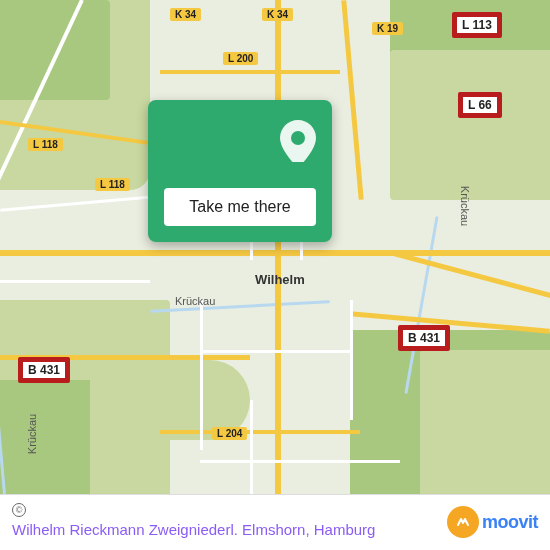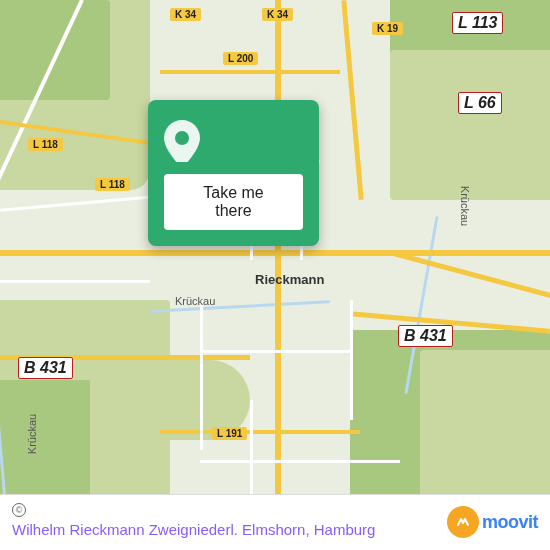--- a/index.html
+++ b/index.html
@@ -111,29 +111,30 @@
       font-weight: bold;
       color: #3b82f6;
       letter-spacing: -0.5px;
     }
 
     
     #location-card {
       position: absolute;
       top: 100px;
       left: 148px;
-      width: 171px;
+      width: 184px;
       background: #2eaa6e;
       border-radius: 8px;
       padding: 20px 16px 16px;
       z-index: 20;
       display: flex;
       flex-direction: column;
-      align-items: flex-start;
+      align-items: flex-end;
       box-shadow: 0 4px 12px rgba(0,0,0,0.3);
+      gap: 14px;
     }
 
     
     .map-pin {
       width: 36px;
       height: 42px;
       margin-bottom: 12px;
     }
 
     #take-me-button {
@@ -165,26 +166,25 @@
       font-size: 10px;
       font-weight: bold;
       padding: 1px 5px;
       border-radius: 2px;
     }
 
     .road-label-white {
       position: absolute;
       background: #fff;
       color: #222;
-      font-size: 16px;
+      font-size: 12px;
       font-weight: bold;
       padding: 1px 5px;
       border-radius: 2px;
-      border: 1px solid #b91c1c;
-      font-style: italic;
+      border: 5px solid #b91c1c;
     }
 
     .copyright-icon {
       width: 14px;
       height: 14px;
       border: 1px solid #666;
       border-radius: 50%;
       display: inline-flex;
       align-items: center;
       justify-content: center;
@@ -247,26 +247,26 @@
   <div class="road-label-yellow" style="top:8px;left:170px;">K 34</div>
   <div class="road-label-yellow" style="top:8px;left:262px;">K 34</div>
   <div class="road-label-yellow" style="top:22px;left:372px;">K 19</div>
   <div class="road-label-white" style="top:12px;left:452px;">L 113</div>
   <div class="road-label-yellow" style="top:52px;left:223px;">L 200</div>
   <div class="road-label-white" style="top:92px;left:458px;">L 66</div>
   <div class="road-label-yellow" style="top:138px;left:28px;">L 118</div>
   <div class="road-label-yellow" style="top:178px;left:95px;">L 118</div>
   <div class="road-label-white" style="top:357px;left:18px;">B 431</div>
   <div class="road-label-white" style="top:325px;left:398px;">B 431</div>
-  <div class="road-label-yellow" style="top:427px;left:212px;">L 191</div>
+  <div class="road-label-yellow" style="top:427px;left:212px;">L 204</div>
 
   <div class="map-label" style="top:200px;left:445px;transform:rotate(90deg);">Krückau</div>
   <div class="map-label" style="top:295px;left:175px;">Krückau</div>
   <div class="map-label" style="top:428px;left:12px;transform:rotate(-90deg);">Krückau</div>
-  <div class="map-label" style="top:272px;left:255px;font-size:13px;font-weight:bold;color:#333;">Rieckmann</div>
+  <div class="map-label" style="top:272px;left:255px;font-size:13px;font-weight:bold;color:#333;">Wilhelm</div>
 
   <div id="location-card">
     <svg class="map-pin" viewBox="0 0 36 42" fill="none" xmlns="http://www.w3.org/2000/svg">
       <path d="M18 0C8.059 0 0 8.059 0 18c0 12.75 18 30 18 30s18-17.25 18-30C36 8.059 27.941 0 18 0z" fill="white" opacity="0.9"></path>
       <circle cx="18" cy="18" r="7" fill="#2eaa6e"></circle>
     </svg>
     <button id="take-me-button">Take me there</button>
   </div>
 
   <div id="info-bar">

